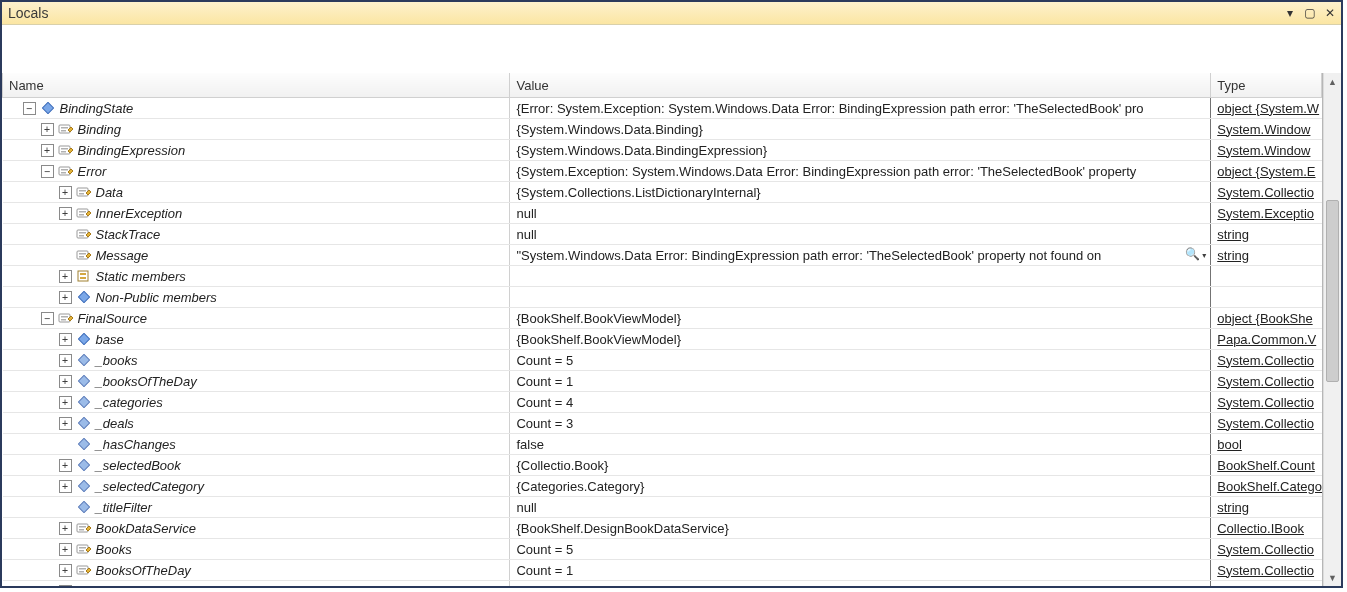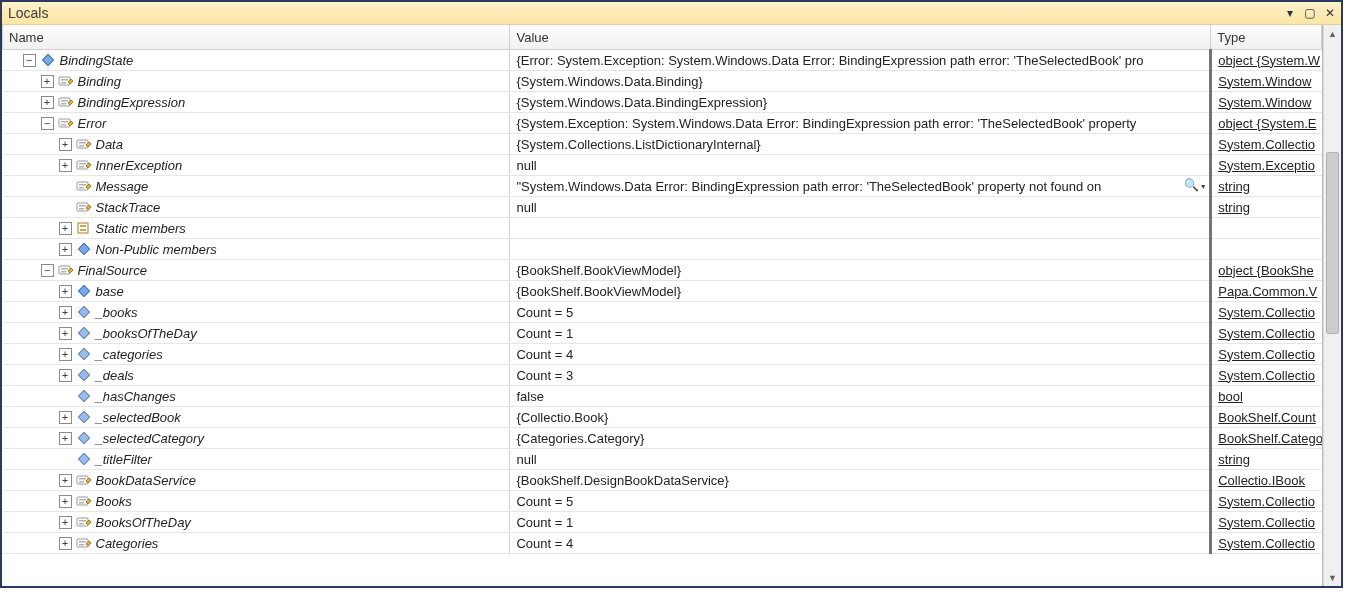--- a/index.html
+++ b/index.html
@@ -41,20 +41,21 @@
     width: 14px;
     text-align: center;
     cursor: pointer;
     font-size: 12px;
     line-height: 14px;
   }
   .grid-wrap {
     flex: 1;
     display: flex;
     overflow: hidden;
+    margin-top: 48px;
   }
   .grid {
     flex: 1;
     overflow: hidden;
     border-right: 1px solid #b6b6b6;
   }
   .scrollbar {
     width: 17px;
     background: #f0f0f0;
     border-left: 1px solid #dcdcdc;
@@ -110,21 +111,21 @@
     overflow: hidden;
     white-space: nowrap;
     text-overflow: clip;
     color: #222;
     vertical-align: middle;
   }
   td.name-cell {
     border-right: 1px solid #d0d0d0;
   }
   td.value-cell {
-    border-right: 3px solid #737373;
+    border-right: 1px solid #737373;
     padding-left: 6px;
     position: relative;
   }
   td.type-cell {
     padding-left: 6px;
     text-decoration: underline;
   }
 
   .tree-cell {
     display: flex;
@@ -326,43 +327,43 @@
                   <span class="indent" style="width: 52px;"></span>
                   <span class="expander"></span>
                   <span class="icon">
                     <svg width="16" height="14" viewBox="0 0 16 14">
                       <rect x="1" y="3" width="11" height="8" rx="1" fill="#fff" stroke="#999"></rect>
                       <rect x="3" y="5" width="7" height="1.5" fill="#b0b0b0"></rect>
                       <rect x="3" y="8" width="5" height="1.5" fill="#b0b0b0"></rect>
                       <path d="M10 8 l3 -3 l2 2 l-3 3 z" fill="#e2b33a" stroke="#a87a1a"></path>
                     </svg>
                   </span>
+                  <span class="label">StackTrace</span>
+                </div>
+              </td>
+              <td class="value-cell"><span>null</span></td>
+              <td class="type-cell">string</td>
+            </tr>
+            <tr>
+              <td class="name-cell">
+                <div class="tree-cell">
+                  <span class="indent" style="width: 52px;"></span>
+                  <span class="expander"></span>
+                  <span class="icon">
+                    <svg width="16" height="14" viewBox="0 0 16 14">
+                      <rect x="1" y="3" width="11" height="8" rx="1" fill="#fff" stroke="#999"></rect>
+                      <rect x="3" y="5" width="7" height="1.5" fill="#b0b0b0"></rect>
+                      <rect x="3" y="8" width="5" height="1.5" fill="#b0b0b0"></rect>
+                      <path d="M10 8 l3 -3 l2 2 l-3 3 z" fill="#e2b33a" stroke="#a87a1a"></path>
+                    </svg>
+                  </span>
                   <span class="label">Message</span>
                 </div>
               </td>
               <td class="value-cell"><span>"System.Windows.Data Error: BindingExpression path error: 'TheSelectedBook' property not found on</span><span class="mag-icon">🔍<span class="caret">▾</span></span></td>
-              <td class="type-cell">string</td>
-            </tr>
-            <tr>
-              <td class="name-cell">
-                <div class="tree-cell">
-                  <span class="indent" style="width: 52px;"></span>
-                  <span class="expander"></span>
-                  <span class="icon">
-                    <svg width="16" height="14" viewBox="0 0 16 14">
-                      <rect x="1" y="3" width="11" height="8" rx="1" fill="#fff" stroke="#999"></rect>
-                      <rect x="3" y="5" width="7" height="1.5" fill="#b0b0b0"></rect>
-                      <rect x="3" y="8" width="5" height="1.5" fill="#b0b0b0"></rect>
-                      <path d="M10 8 l3 -3 l2 2 l-3 3 z" fill="#e2b33a" stroke="#a87a1a"></path>
-                    </svg>
-                  </span>
-                  <span class="label">StackTrace</span>
-                </div>
-              </td>
-              <td class="value-cell"><span>null</span></td>
               <td class="type-cell">string</td>
             </tr>
             <tr>
               <td class="name-cell">
                 <div class="tree-cell">
                   <span class="indent" style="width: 52px;"></span>
                   <span class="expander box">+</span>
                   <span class="icon">
                     <svg width="16" height="14" viewBox="0 0 16 14">
                       <rect x="2" y="2" width="10" height="10" fill="#fff" stroke="#a08030"></rect>

